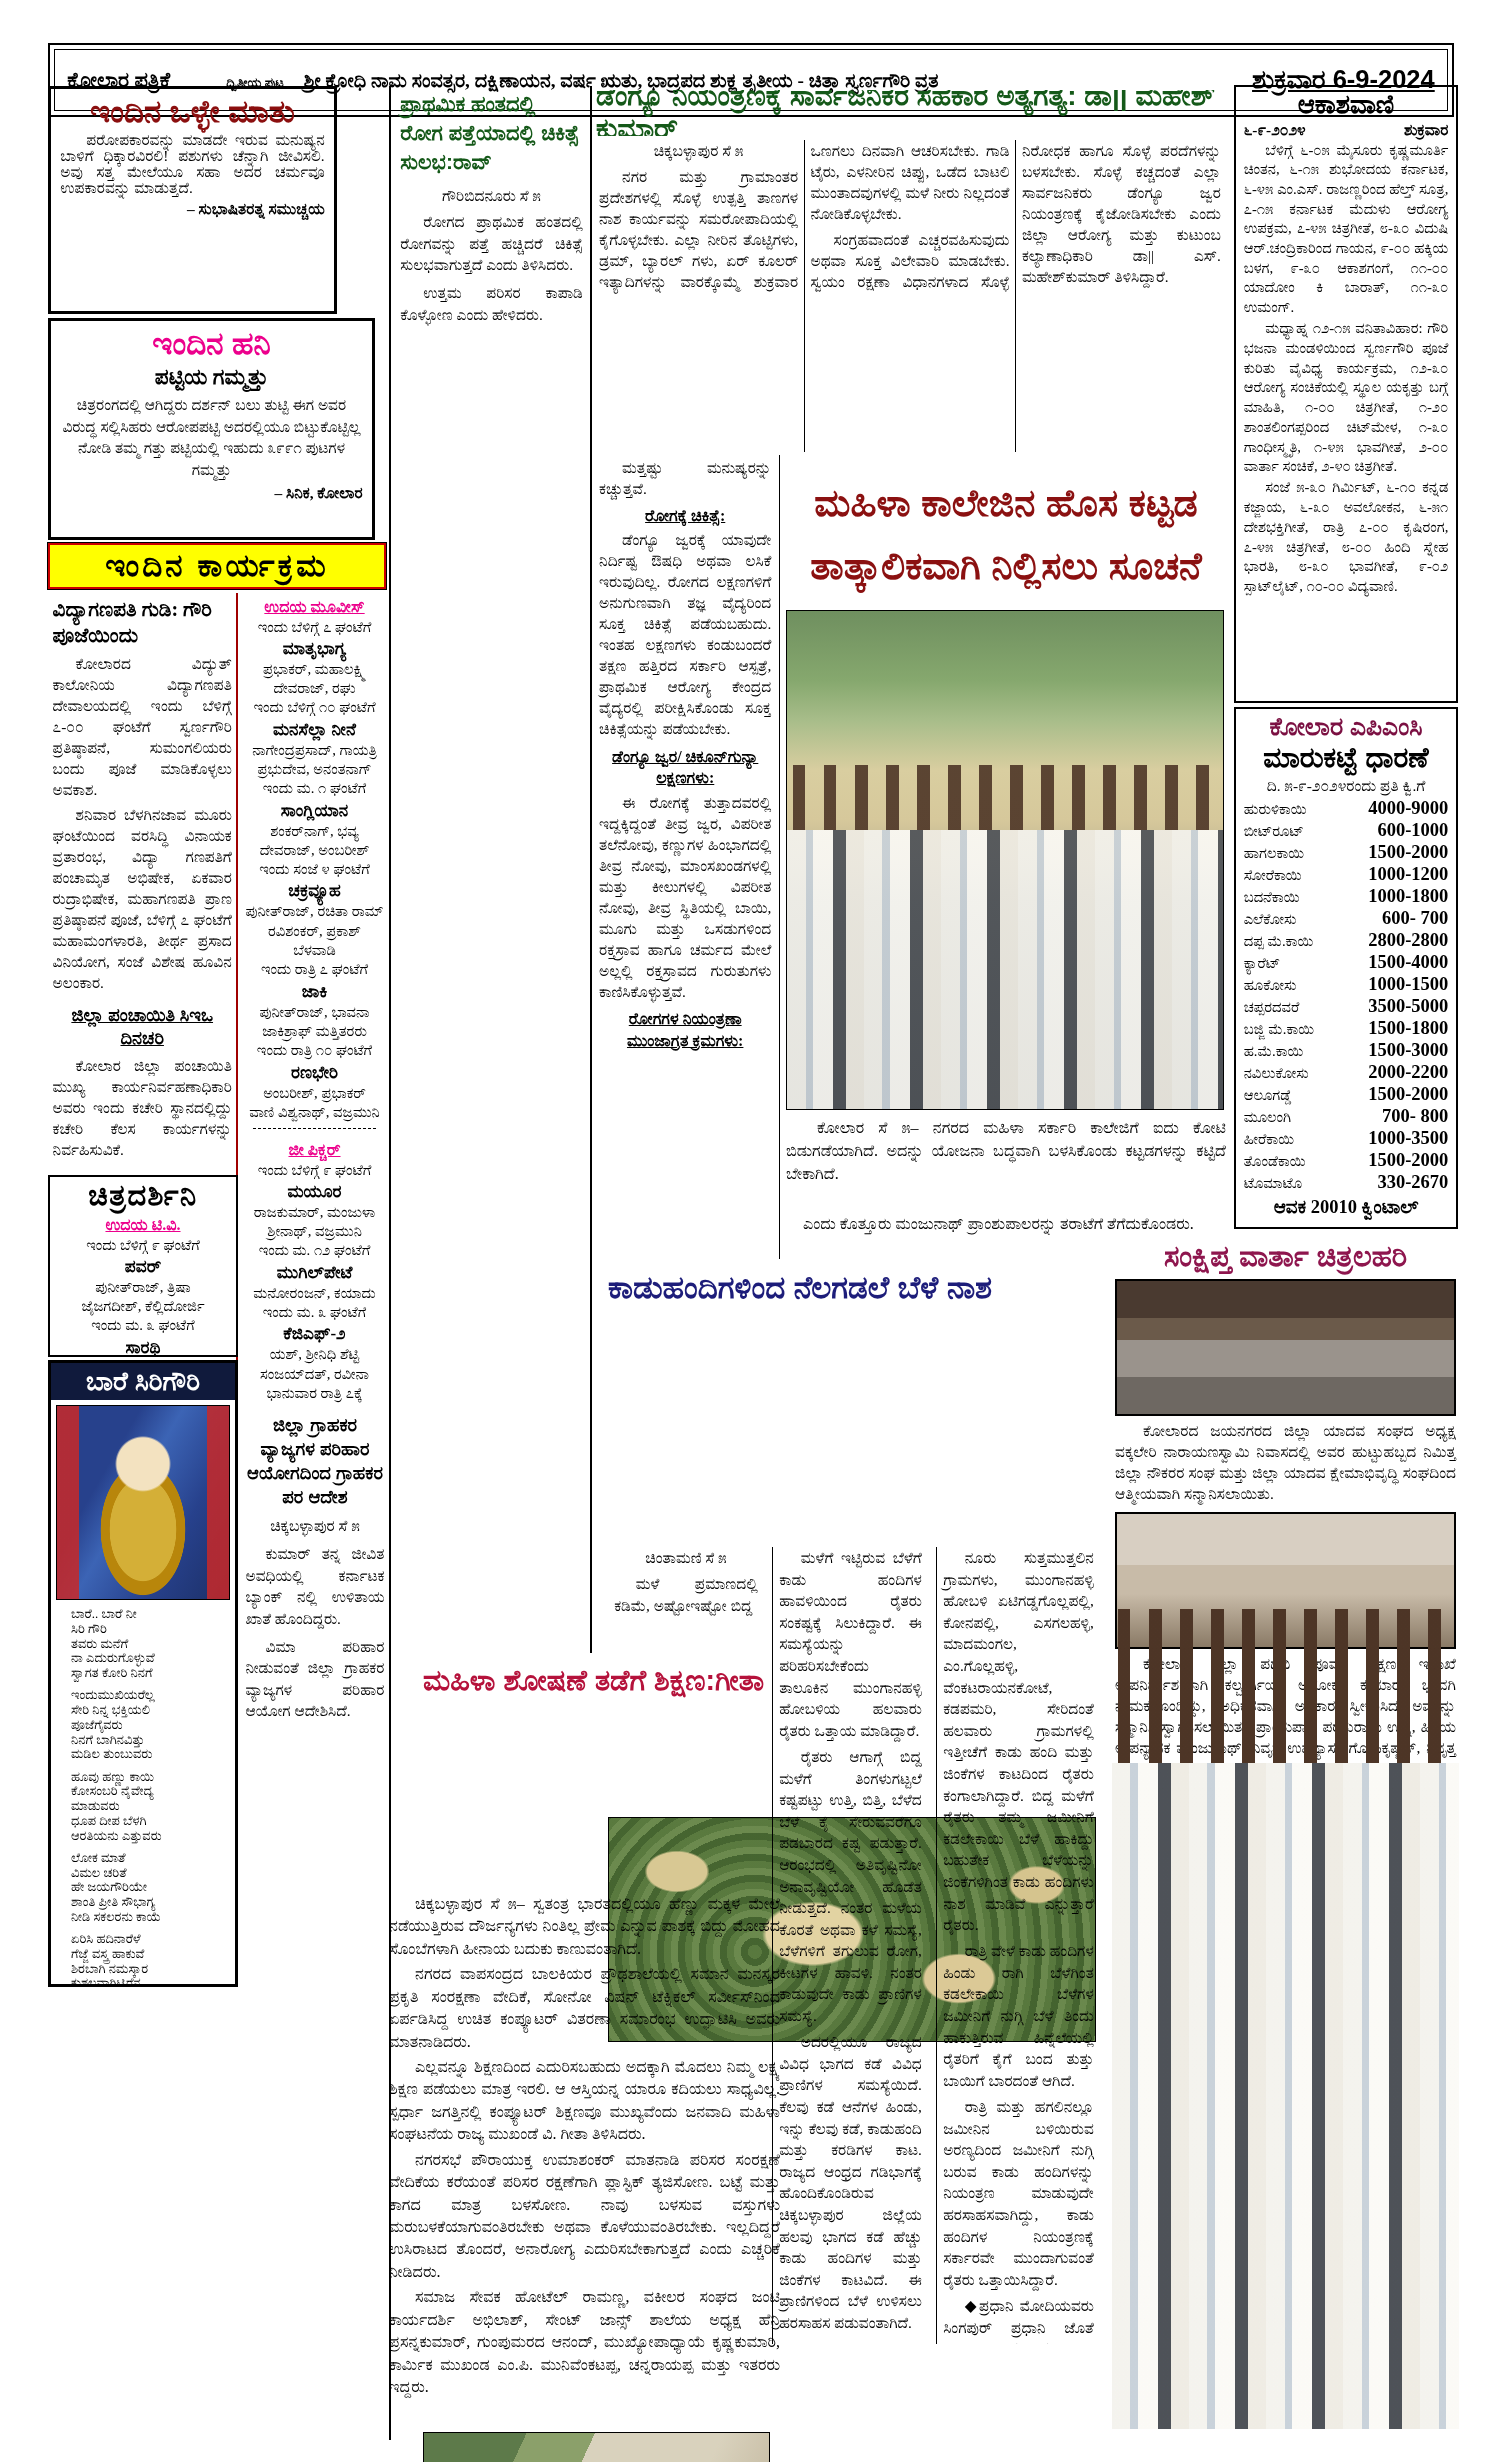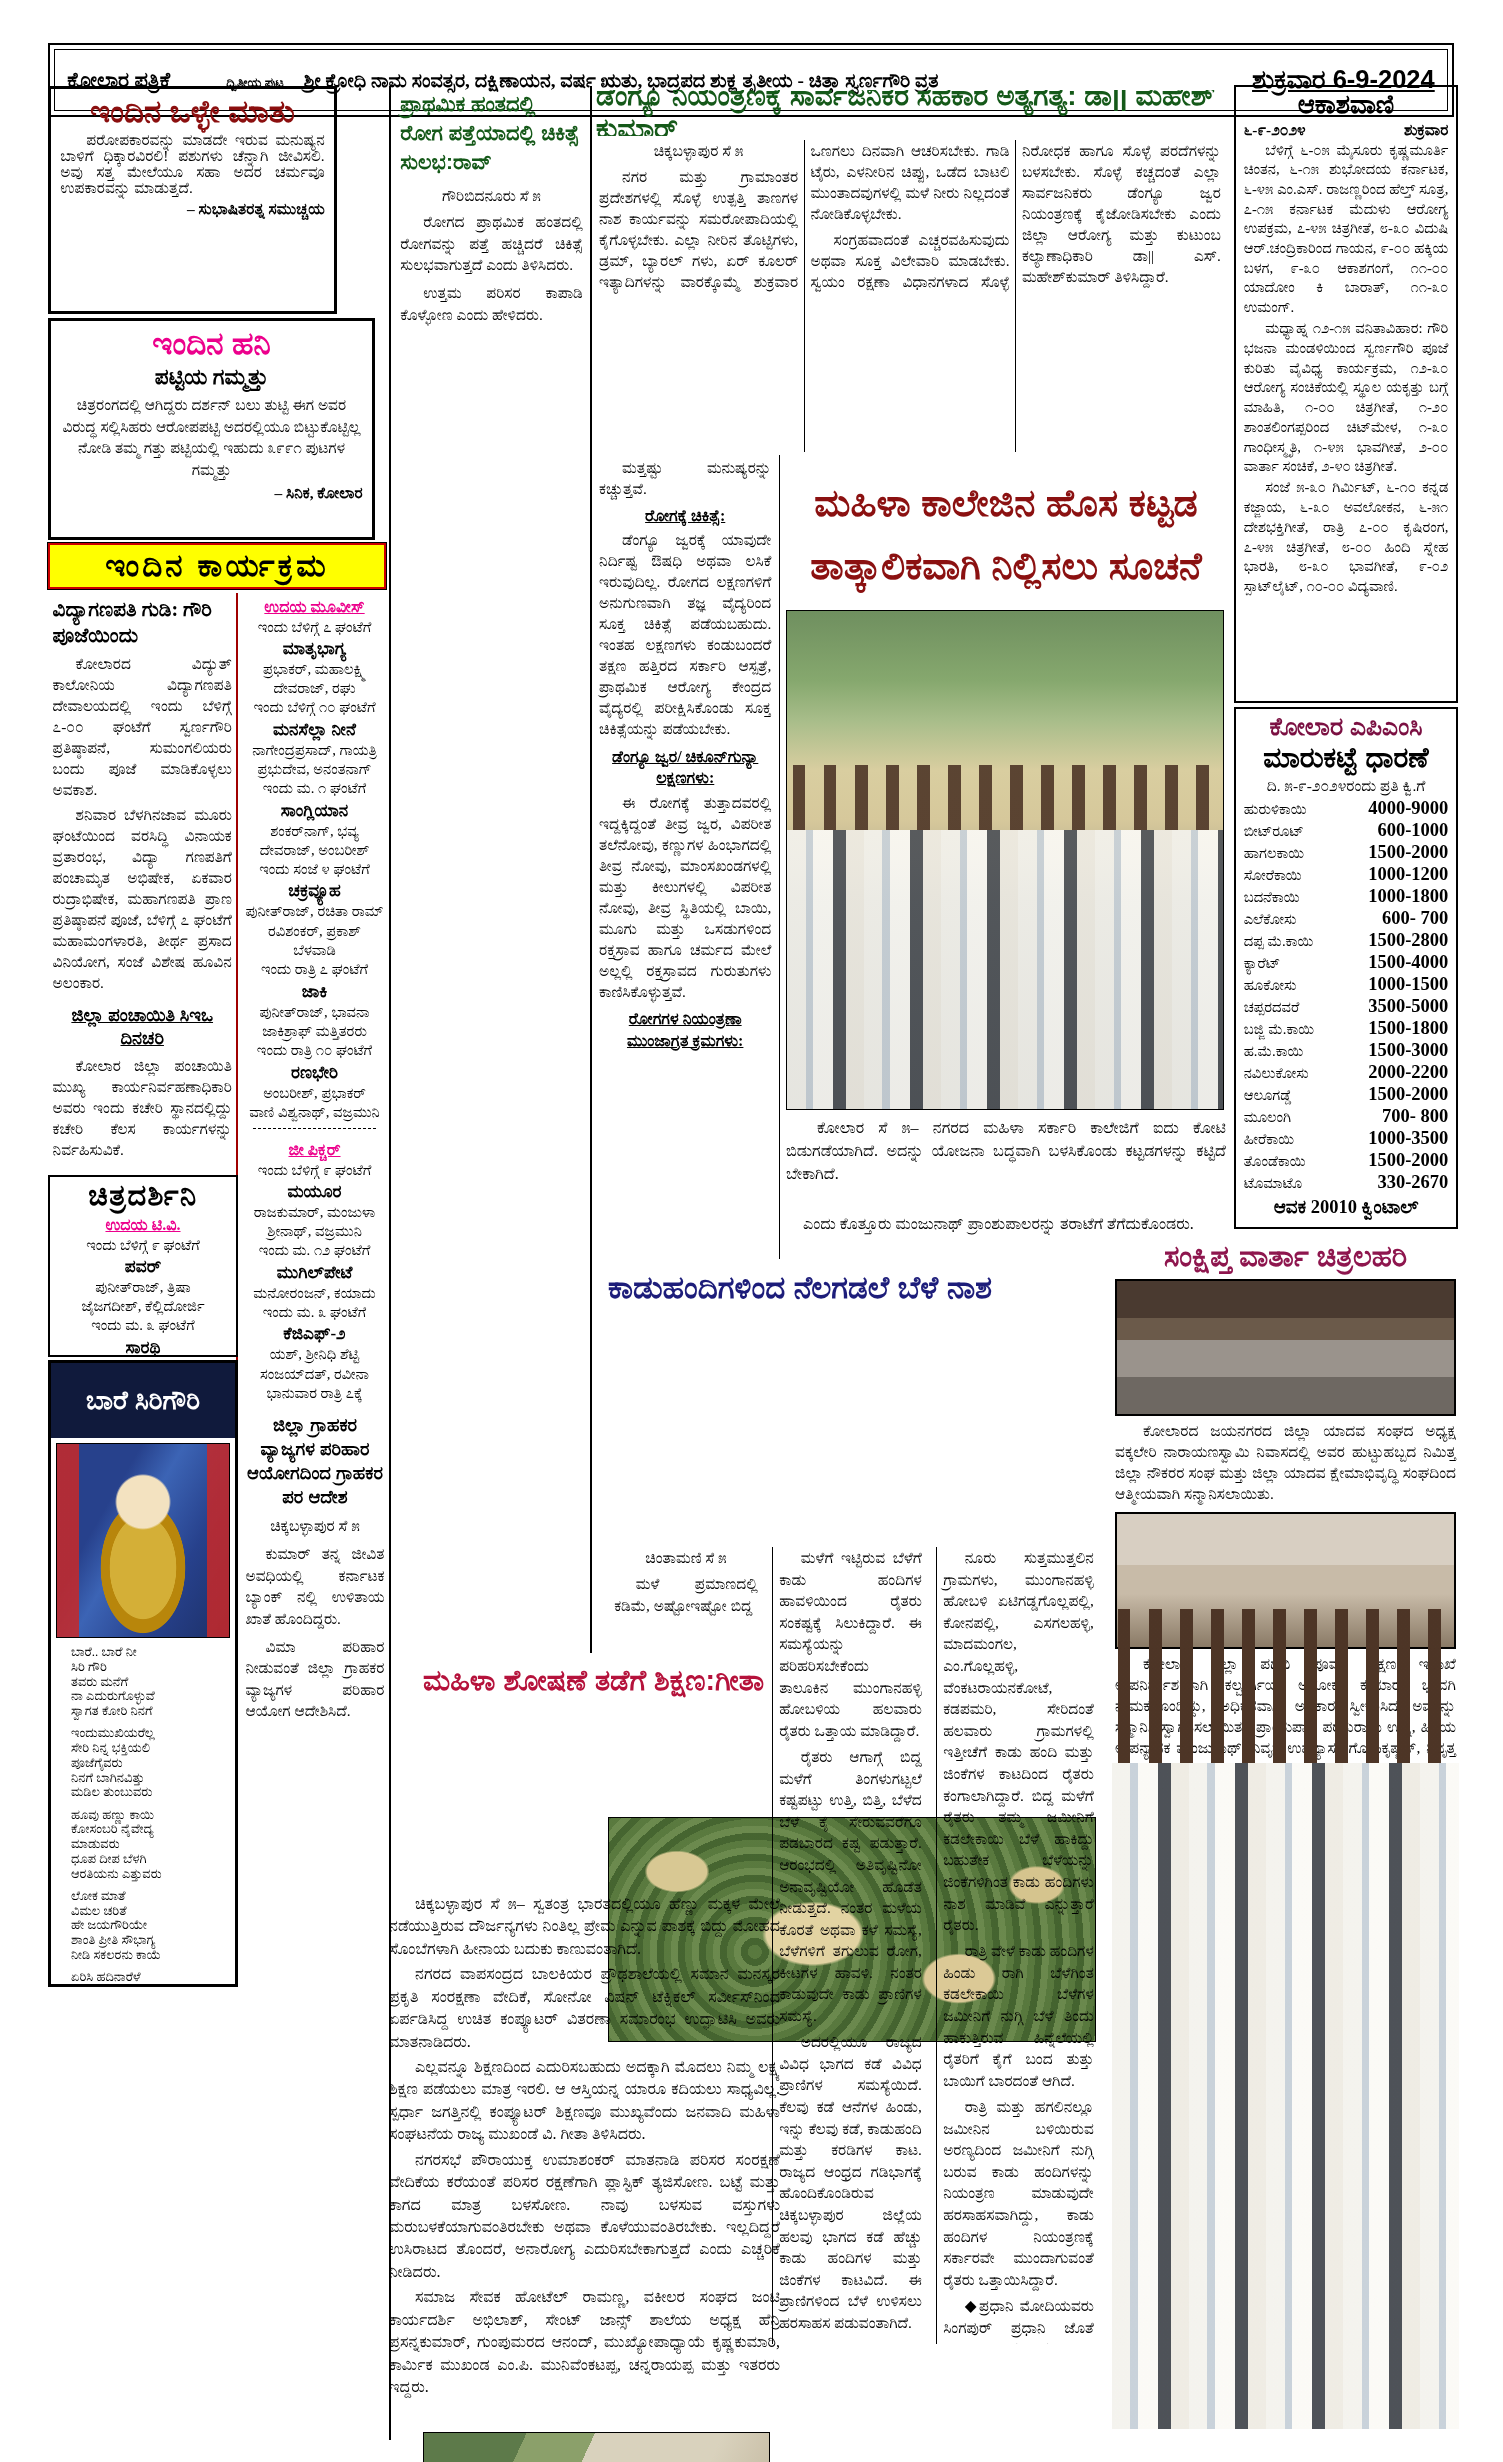--- a/index.html
+++ b/index.html
@@ -42,21 +42,21 @@
   #cinema { left:241px; top:593px; width:147px; height:814px; padding:1.5px 4.6px; }
   .cine-line { font-size:14.7px; line-height:19.3px; text-align:center; }
   .cine-line.venue { color:#ec008c; font-weight:bold; text-decoration:underline; font-size:16px; line-height:23px; }
   .cine-line.title { font-weight:bold; font-size:17px; line-height:23px; }
   .cine-line.div { border-top:1.5px dashed #000; height:7.7px; margin:6.2px 7.7px 1.5px 7.7px; }
 
   #chitra { left:48px; top:1175px; width:190px; height:182px; border:2.3px solid #000; padding:1.5px 4.6px; }
   .t-chitra { font-size:29px; font-weight:bold; text-align:center; letter-spacing:1.5px; font-family:"Liberation Sans","DejaVu Sans",sans-serif; }
 
   #sirigauri { left:48px; top:1360px; width:190px; height:627px; border:3.1px solid #000; }
-  #sirigauri .head { background:#101a3c; color:#fff; font-size:26px; font-weight:bold; text-align:center; padding:22px 0; font-family:"Liberation Sans","DejaVu Sans",sans-serif; }
+  #sirigauri .head { background:#101a3c; color:#fff; font-size:26px; font-weight:bold; text-align:center; padding:3px 0; font-family:"Liberation Sans","DejaVu Sans",sans-serif; }
   #sirigauri .photo { margin:4.6px; height:195px; }
   #sirigauri .poem { padding:3.1px 4.6px 0 20px; }
   .poem-line { font-size:13px; line-height:14.7px; }
   .poem-line:empty { height:7.7px; }
 
   #grahakara { left:241px; top:1413px; width:148px; height:1027px; padding:0 4.6px; }
   #grahakara .h { font-size:18px; line-height:24px; font-weight:bold; text-align:center; font-family:"Liberation Sans","DejaVu Sans",sans-serif; }
   #grahakara p { font-size:15.4px; line-height:21.6px; text-align:justify; text-indent:20px; margin-top:6.2px; }
   #grahakara p.dateline { text-align:center; text-indent:0; }
 
@@ -416,21 +416,21 @@
         <div class="apmc-row">
         <span class="nm">ಬದನೆಕಾಯಿ</span>
         <span class="pr">1000-1800</span>
       </div>
         <div class="apmc-row">
         <span class="nm">ಎಲೆಕೋಸು</span>
         <span class="pr">600- 700</span>
       </div>
         <div class="apmc-row">
         <span class="nm">ದಪ್ಪ ಮೆ.ಕಾಯಿ</span>
-        <span class="pr">1500-2800</span>
+        <span class="pr">2800-2800</span>
       </div>
         <div class="apmc-row">
         <span class="nm">ಕ್ಯಾರೆಟ್</span>
         <span class="pr">1500-4000</span>
       </div>
         <div class="apmc-row">
         <span class="nm">ಹೂಕೋಸು</span>
         <span class="pr">1000-1500</span>
       </div>
         <div class="apmc-row">

